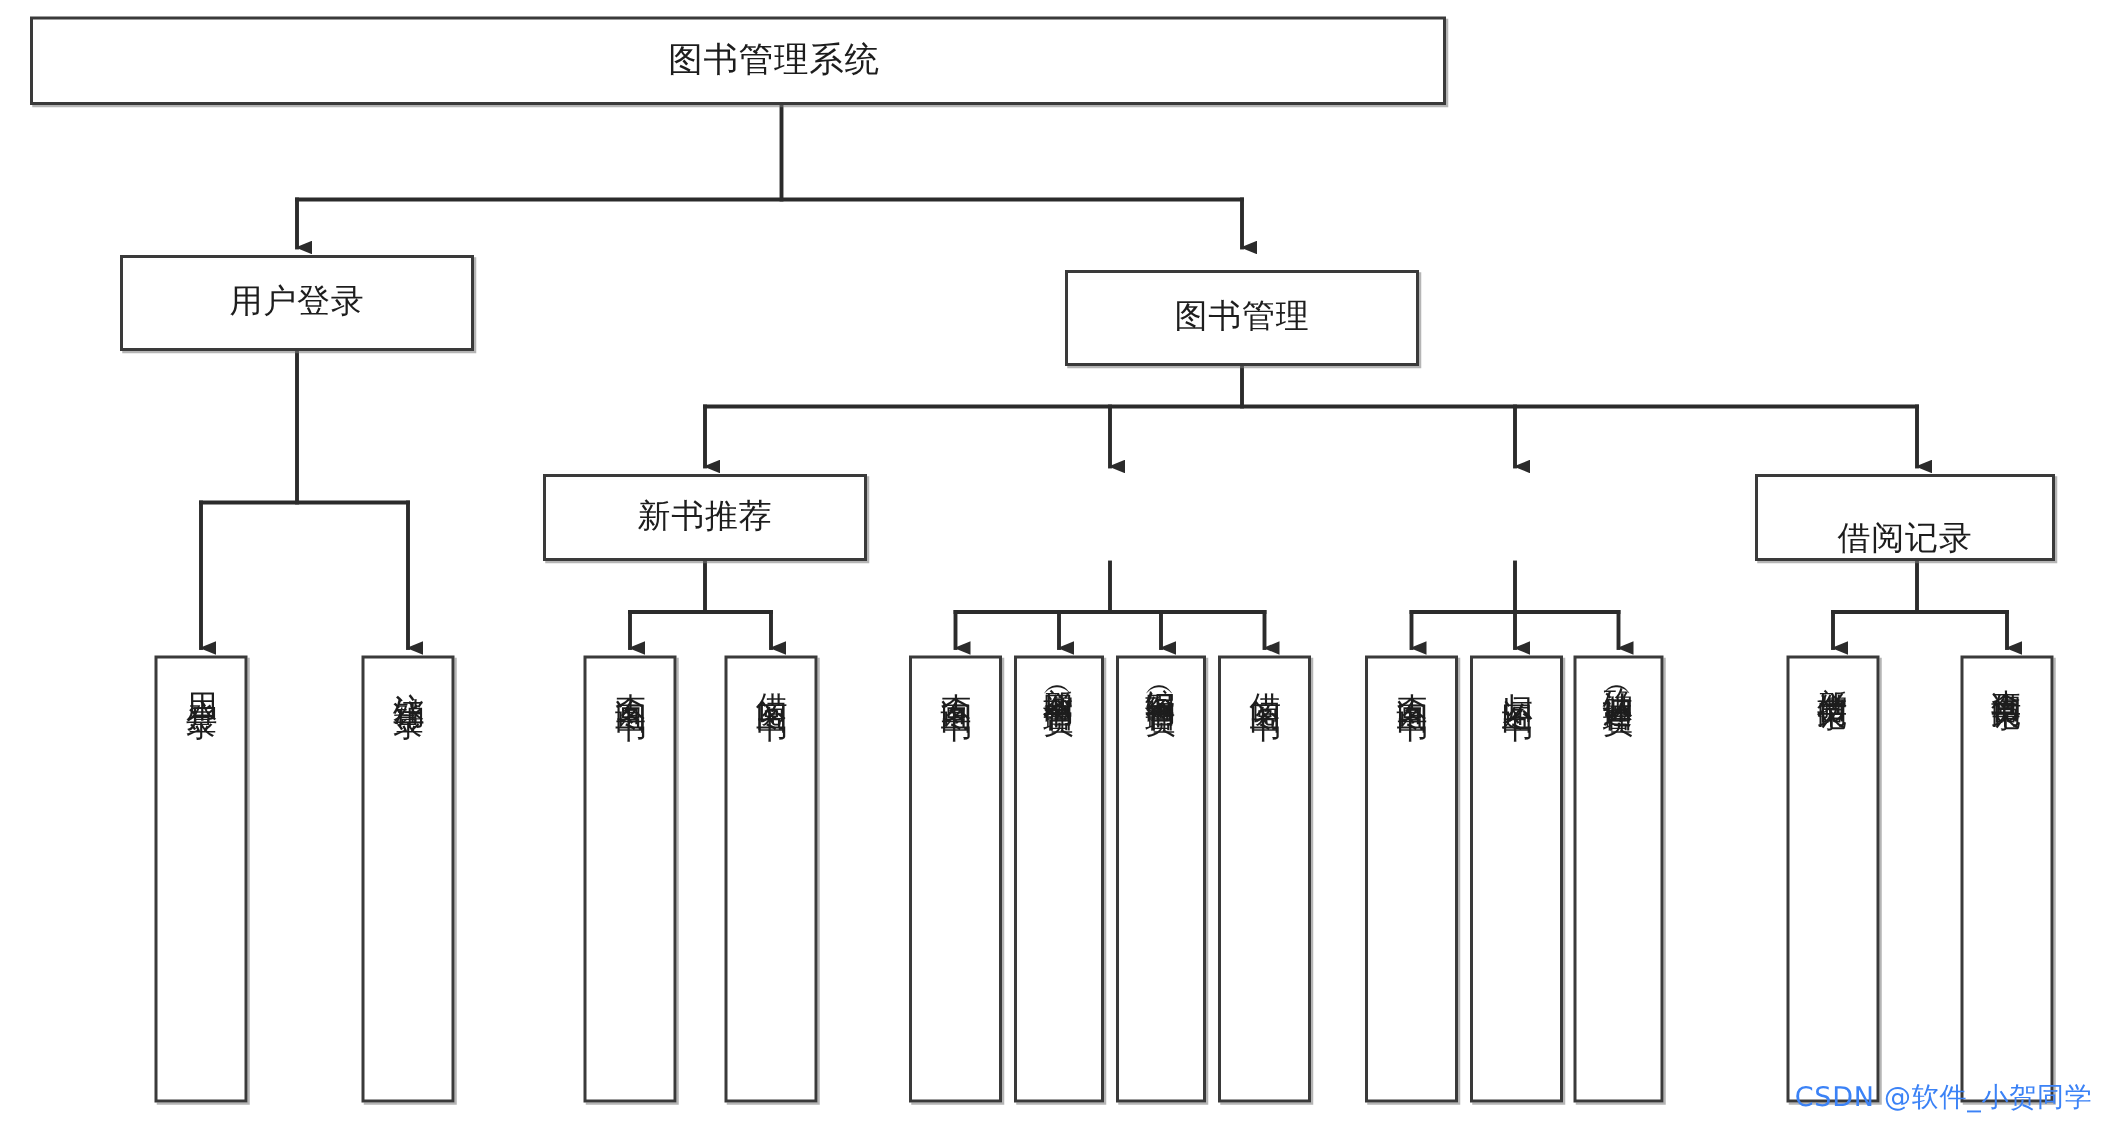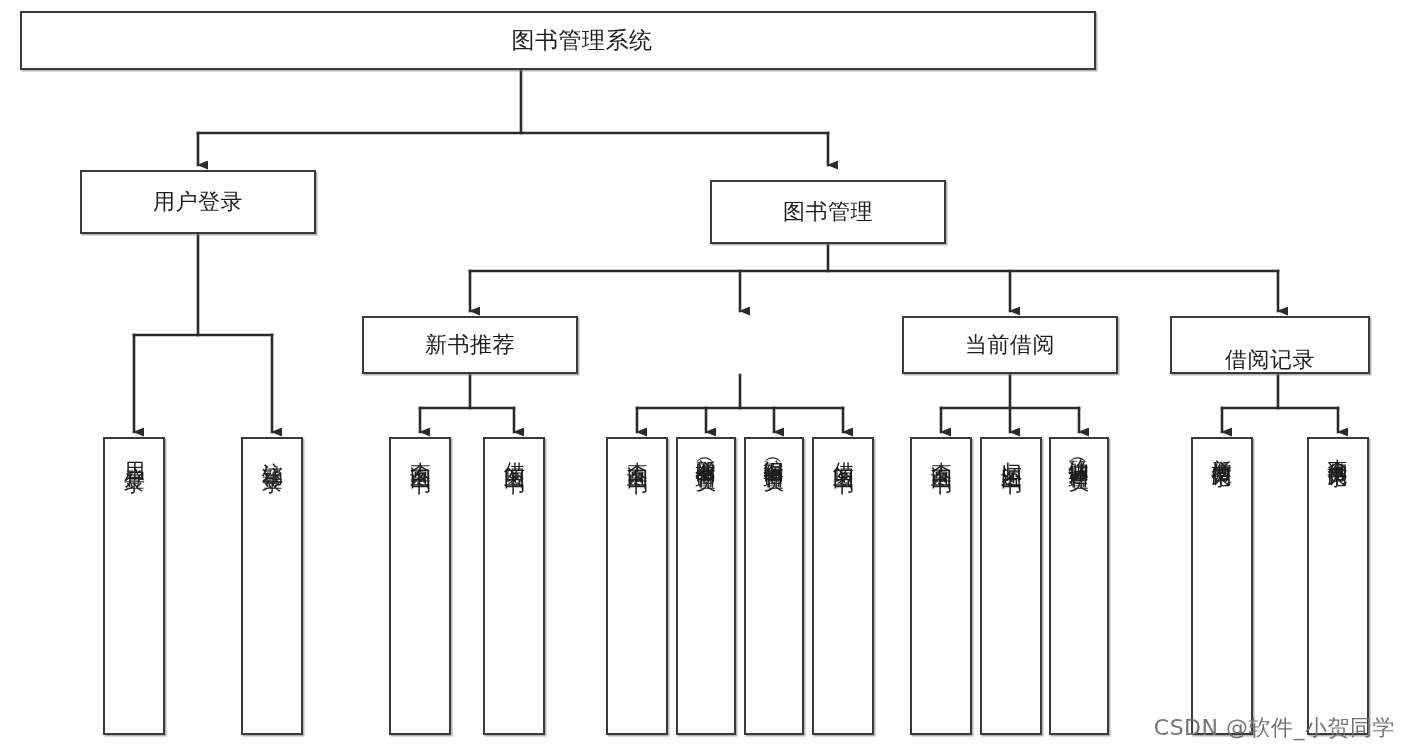--- a/index.html
+++ b/index.html
@@ -73,22 +73,22 @@
   }
   .node.vert.tall-text .node-label {
     font-size: 20px;
     letter-spacing: 2px;
   }
   
   #watermark {
     position: absolute;
     right: 10px;
     bottom: 4px;
-    font-size: 22px;
-    color: #737373;
+    font-size: 18px;
+    color: #3b82f6;
     white-space: nowrap;
     letter-spacing: 0.5px;
     font-family: "DejaVu Sans", "Liberation Sans", sans-serif;
   }
 </style>
 </head>
 <body>
 
 <div id="diagram-root">
 
@@ -138,40 +138,37 @@
       <path d="M1010,408 L1010,432" marker-end="url(#arrowhead)"></path>
       <path d="M1079,408 L1079,432" marker-end="url(#arrowhead)"></path>
 
       <path d="M1278,375 L1278,408"></path>
       <path d="M1222,408 L1338,408"></path>
       <path d="M1222,408 L1222,432" marker-end="url(#arrowhead)"></path>
       <path d="M1338,408 L1338,432" marker-end="url(#arrowhead)"></path>
     </g>
   </svg>
 
-  <div class="node horiz" id="node-root" style="left:20px; top:11px; width:1076px; height:59px;padding-left:48px;">
+  <div class="node horiz" id="node-root" style="left:20px; top:11px; width:944px; height:59px;padding-left:48px;">
     <span class="node-label">图书管理系统</span>
   </div>
 
   <div class="node horiz" style="left:80px; top:170px; width:236px; height:64px;">
     <span class="node-label">用户登录</span>
   </div>
 
   <div class="node horiz" style="left:710px; top:180px; width:236px; height:64px;">
     <span class="node-label">图书管理</span>
   </div>
 
   <div class="node horiz" style="left:362px; top:316px; width:216px; height:58px;">
     <span class="node-label">新书推荐</span>
   </div>
 
 
-  <div class="node horiz" style="left:902px; top:316px; width:216px; height:58px;">
-    <span class="node-label">当前借阅</span>
-  </div>
 
   <div class="node horiz" style="left:1170px; top:316px; width:200px; height:58px;align-items:flex-end;">
     <span class="node-label">借阅记录</span>
   </div>
 
   <div class="node vert" style="left:103px; top:437px; width:62px; height:298px;">
     <span class="node-label">用户登录</span>
   </div>
 
   <div class="node vert" style="left:241px; top:437px; width:62px; height:298px;">

